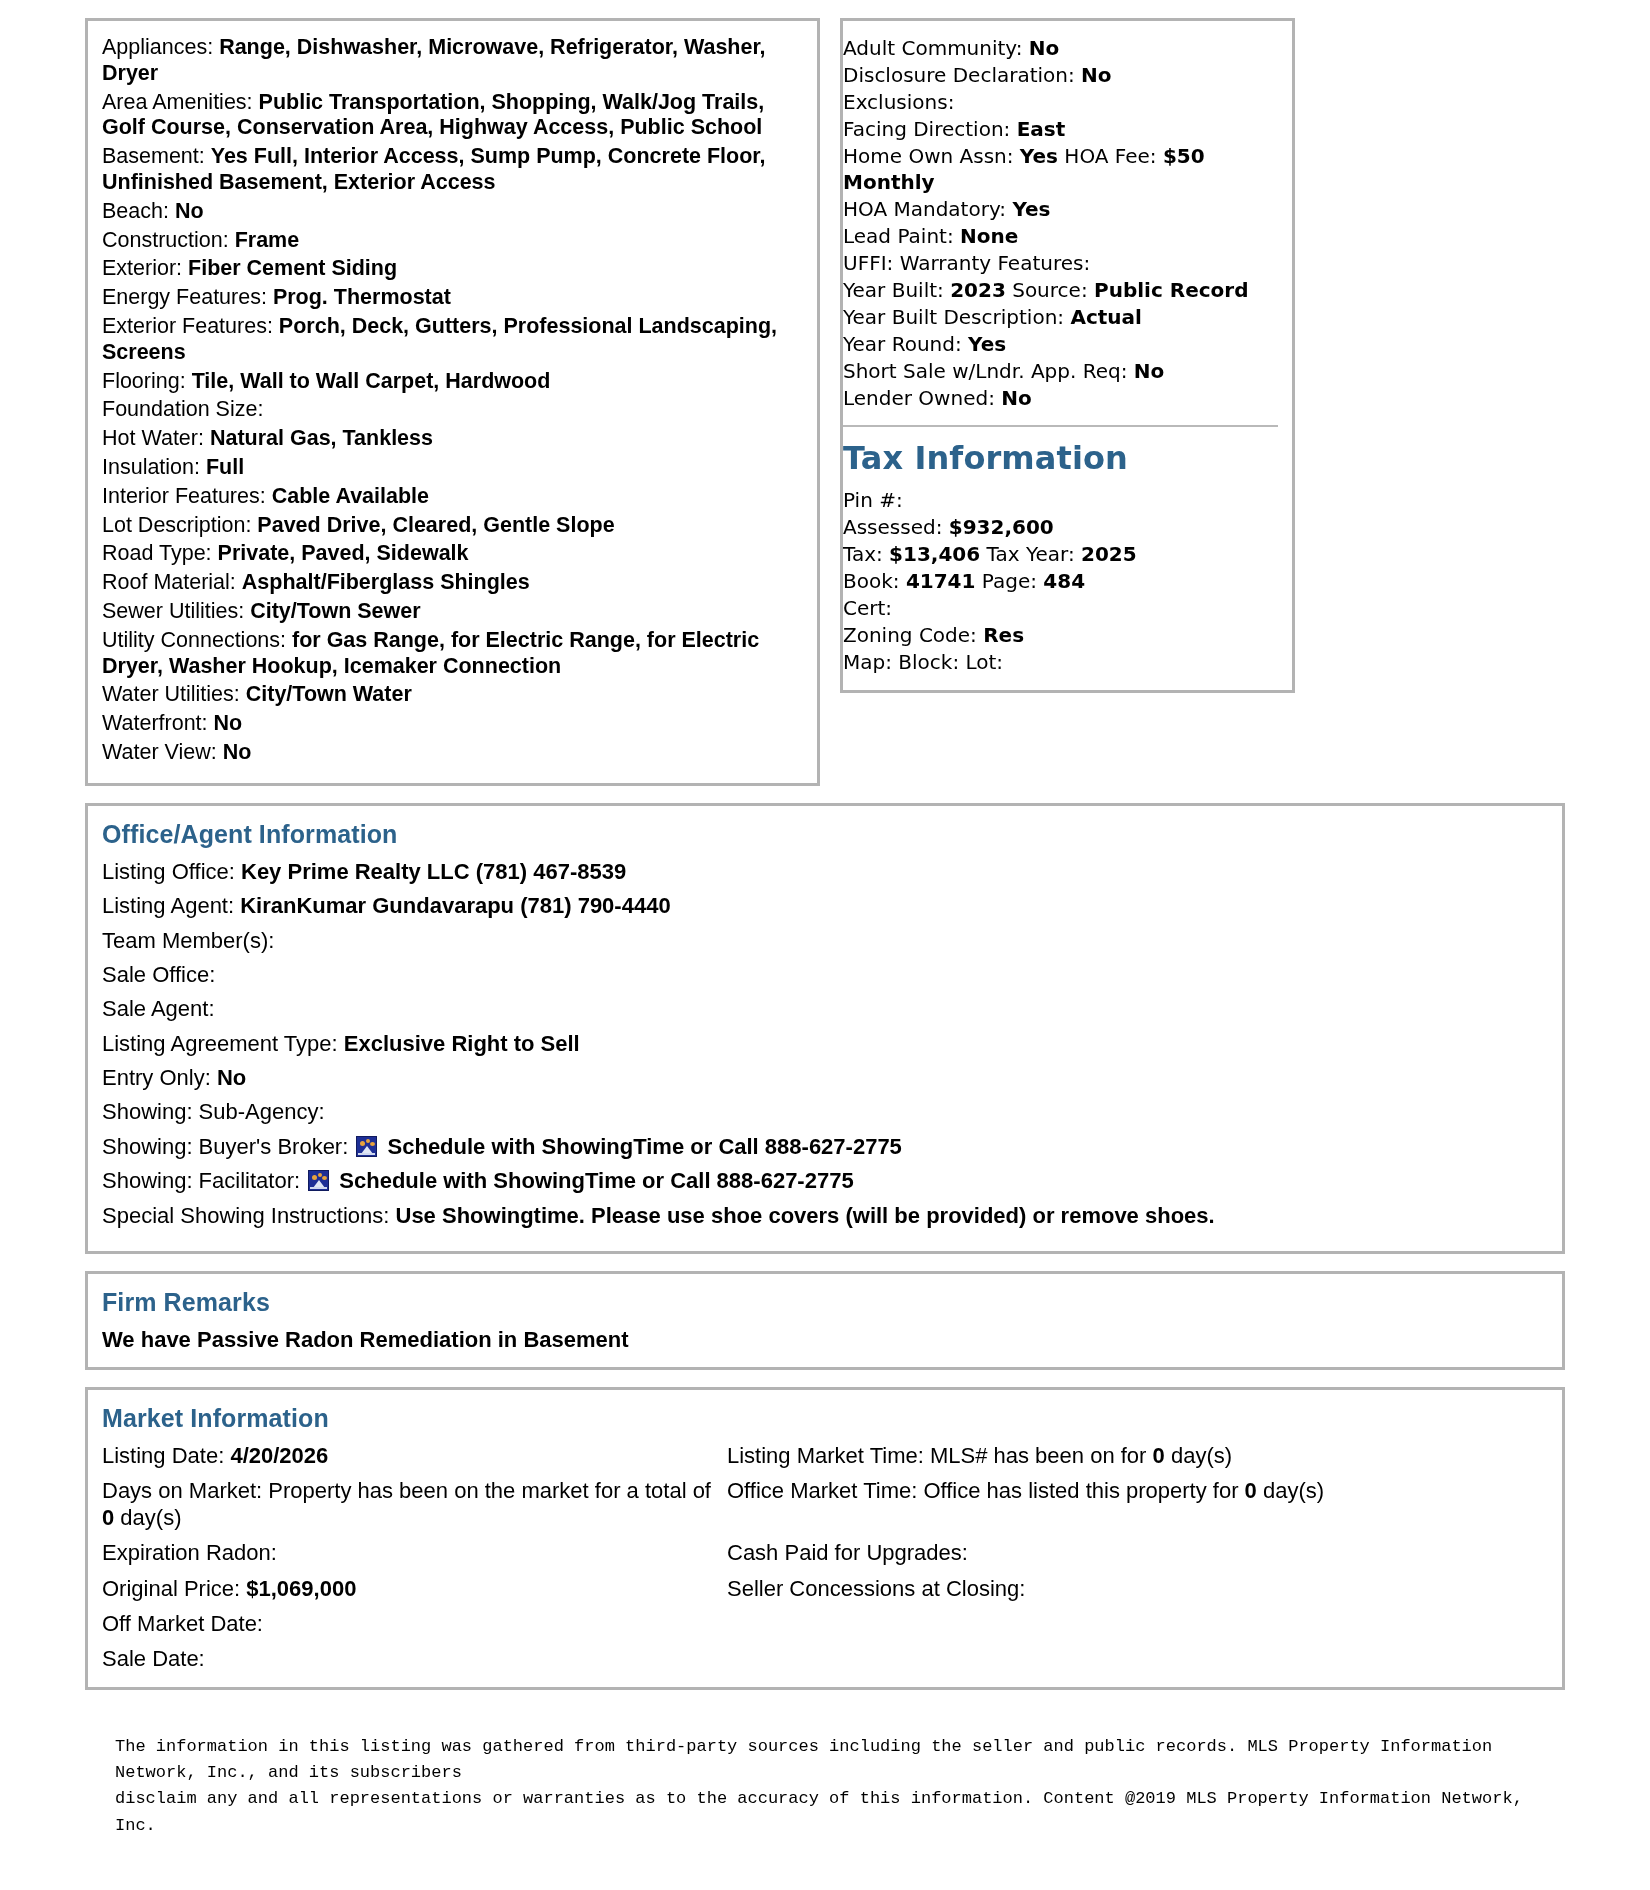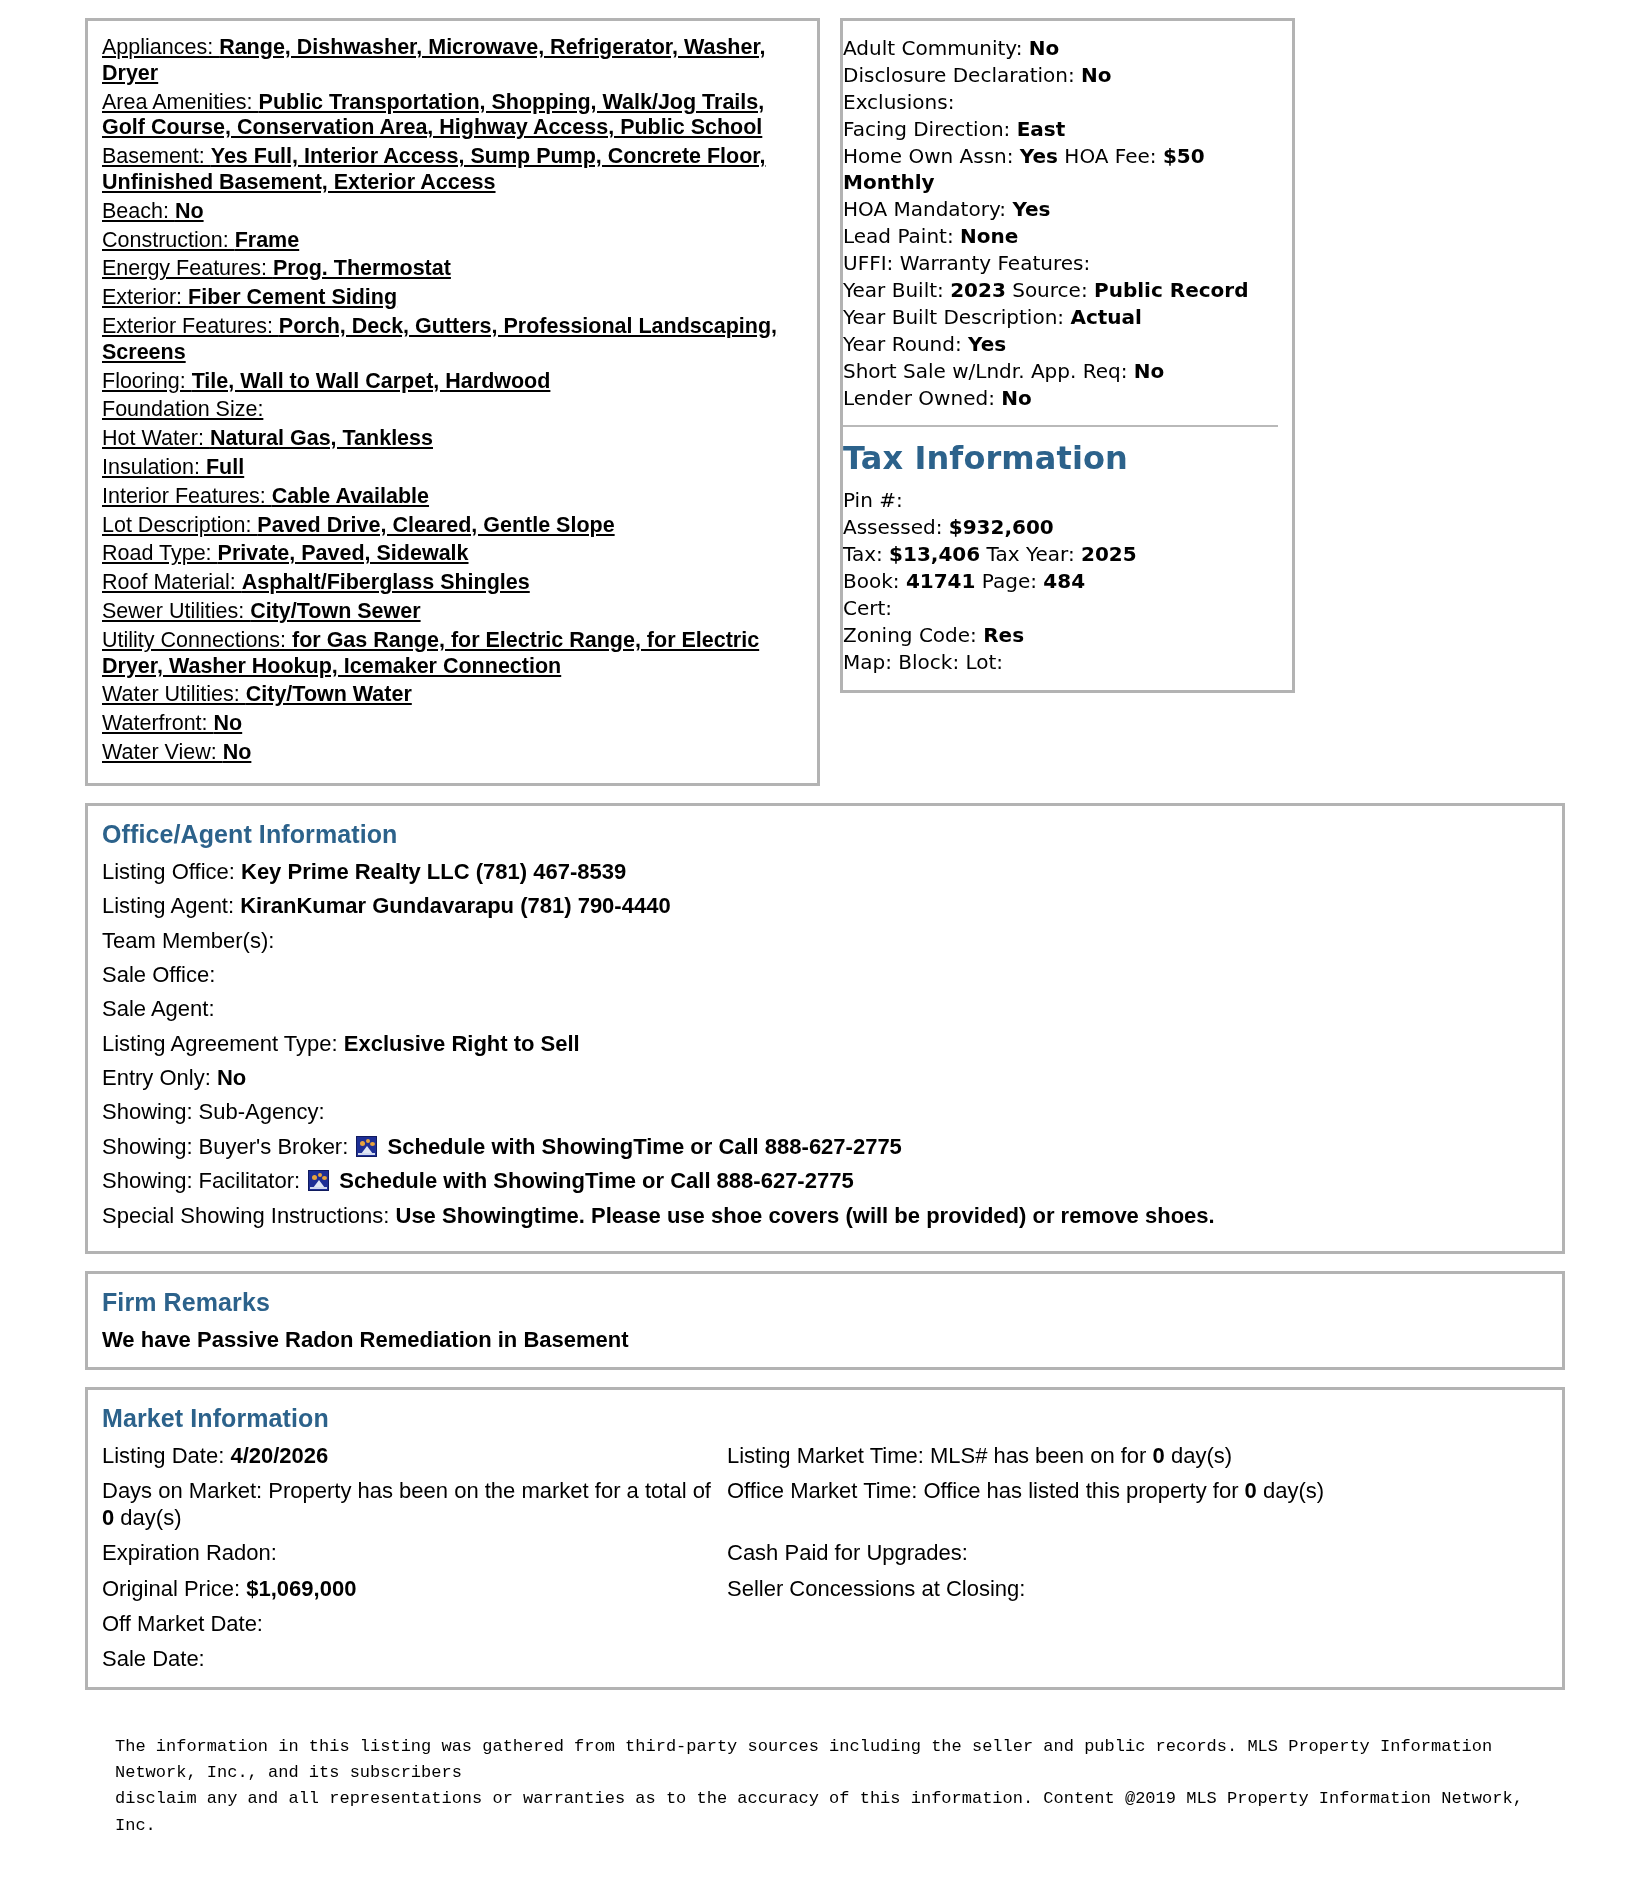--- a/index.html
+++ b/index.html
@@ -63,21 +63,21 @@
   }
 
   
   .top-wrap {
     display: flex;
     gap: 20px;
     align-items: flex-start;
   }
   .col-left  { width: 735px; flex: 0 0 735px; }
   .col-right { width: 455px; flex: 0 0 455px; }
-  .col-left  .panel-inner { padding: 14px 10px 14px 14px; min-height: 640px; text-decoration: underline; }
+  .col-left  .panel-inner { padding: 14px 10px 14px 14px; min-height: 640px; }
   .col-right .panel-inner { padding: 14px 14px 14px 0; min-height: 640px; }
 
   .hrule {
     border: 0;
     border-top: 2px solid #b9b9b9;
     margin: 14px 0 12px 0;
   }
 
   
   .block { margin-top: 17px; }
@@ -151,22 +151,22 @@
   <div class="top-wrap">
 
     <div class="panel col-left">
       <div class="panel-inner">
         <div id="left-rows">
             <div class="rowline"><span class="lbl">Appliances: </span><span class="val">Range, Dishwasher, Microwave, Refrigerator, Washer, Dryer</span></div>
             <div class="rowline"><span class="lbl">Area Amenities: </span><span class="val">Public Transportation, Shopping, Walk/Jog Trails, Golf Course, Conservation Area, Highway Access, Public School</span></div>
             <div class="rowline"><span class="lbl">Basement: </span><span class="val">Yes  Full, Interior Access, Sump Pump, Concrete Floor, Unfinished Basement, Exterior Access</span></div>
             <div class="rowline"><span class="lbl">Beach: </span><span class="val">No</span></div>
             <div class="rowline"><span class="lbl">Construction: </span><span class="val">Frame</span></div>
+            <div class="rowline"><span class="lbl">Exterior: </span><span class="val">Fiber Cement Siding</span></div>
             <div class="rowline"><span class="lbl">Energy Features: </span><span class="val">Prog. Thermostat</span></div>
-            <div class="rowline"><span class="lbl">Exterior: </span><span class="val">Fiber Cement Siding</span></div>
             <div class="rowline"><span class="lbl">Exterior Features: </span><span class="val">Porch, Deck, Gutters, Professional Landscaping, Screens</span></div>
             <div class="rowline"><span class="lbl">Flooring: </span><span class="val">Tile, Wall to Wall Carpet, Hardwood</span></div>
             <div class="rowline"><span class="lbl">Foundation Size: </span></div>
             <div class="rowline"><span class="lbl">Hot Water: </span><span class="val">Natural Gas, Tankless</span></div>
             <div class="rowline"><span class="lbl">Insulation: </span><span class="val">Full</span></div>
             <div class="rowline"><span class="lbl">Interior Features: </span><span class="val">Cable Available</span></div>
             <div class="rowline"><span class="lbl">Lot Description: </span><span class="val">Paved Drive, Cleared, Gentle Slope</span></div>
             <div class="rowline"><span class="lbl">Road Type: </span><span class="val">Private, Paved, Sidewalk</span></div>
             <div class="rowline"><span class="lbl">Roof Material: </span><span class="val">Asphalt/Fiberglass Shingles</span></div>
             <div class="rowline"><span class="lbl">Sewer Utilities: </span><span class="val">City/Town Sewer</span></div>

